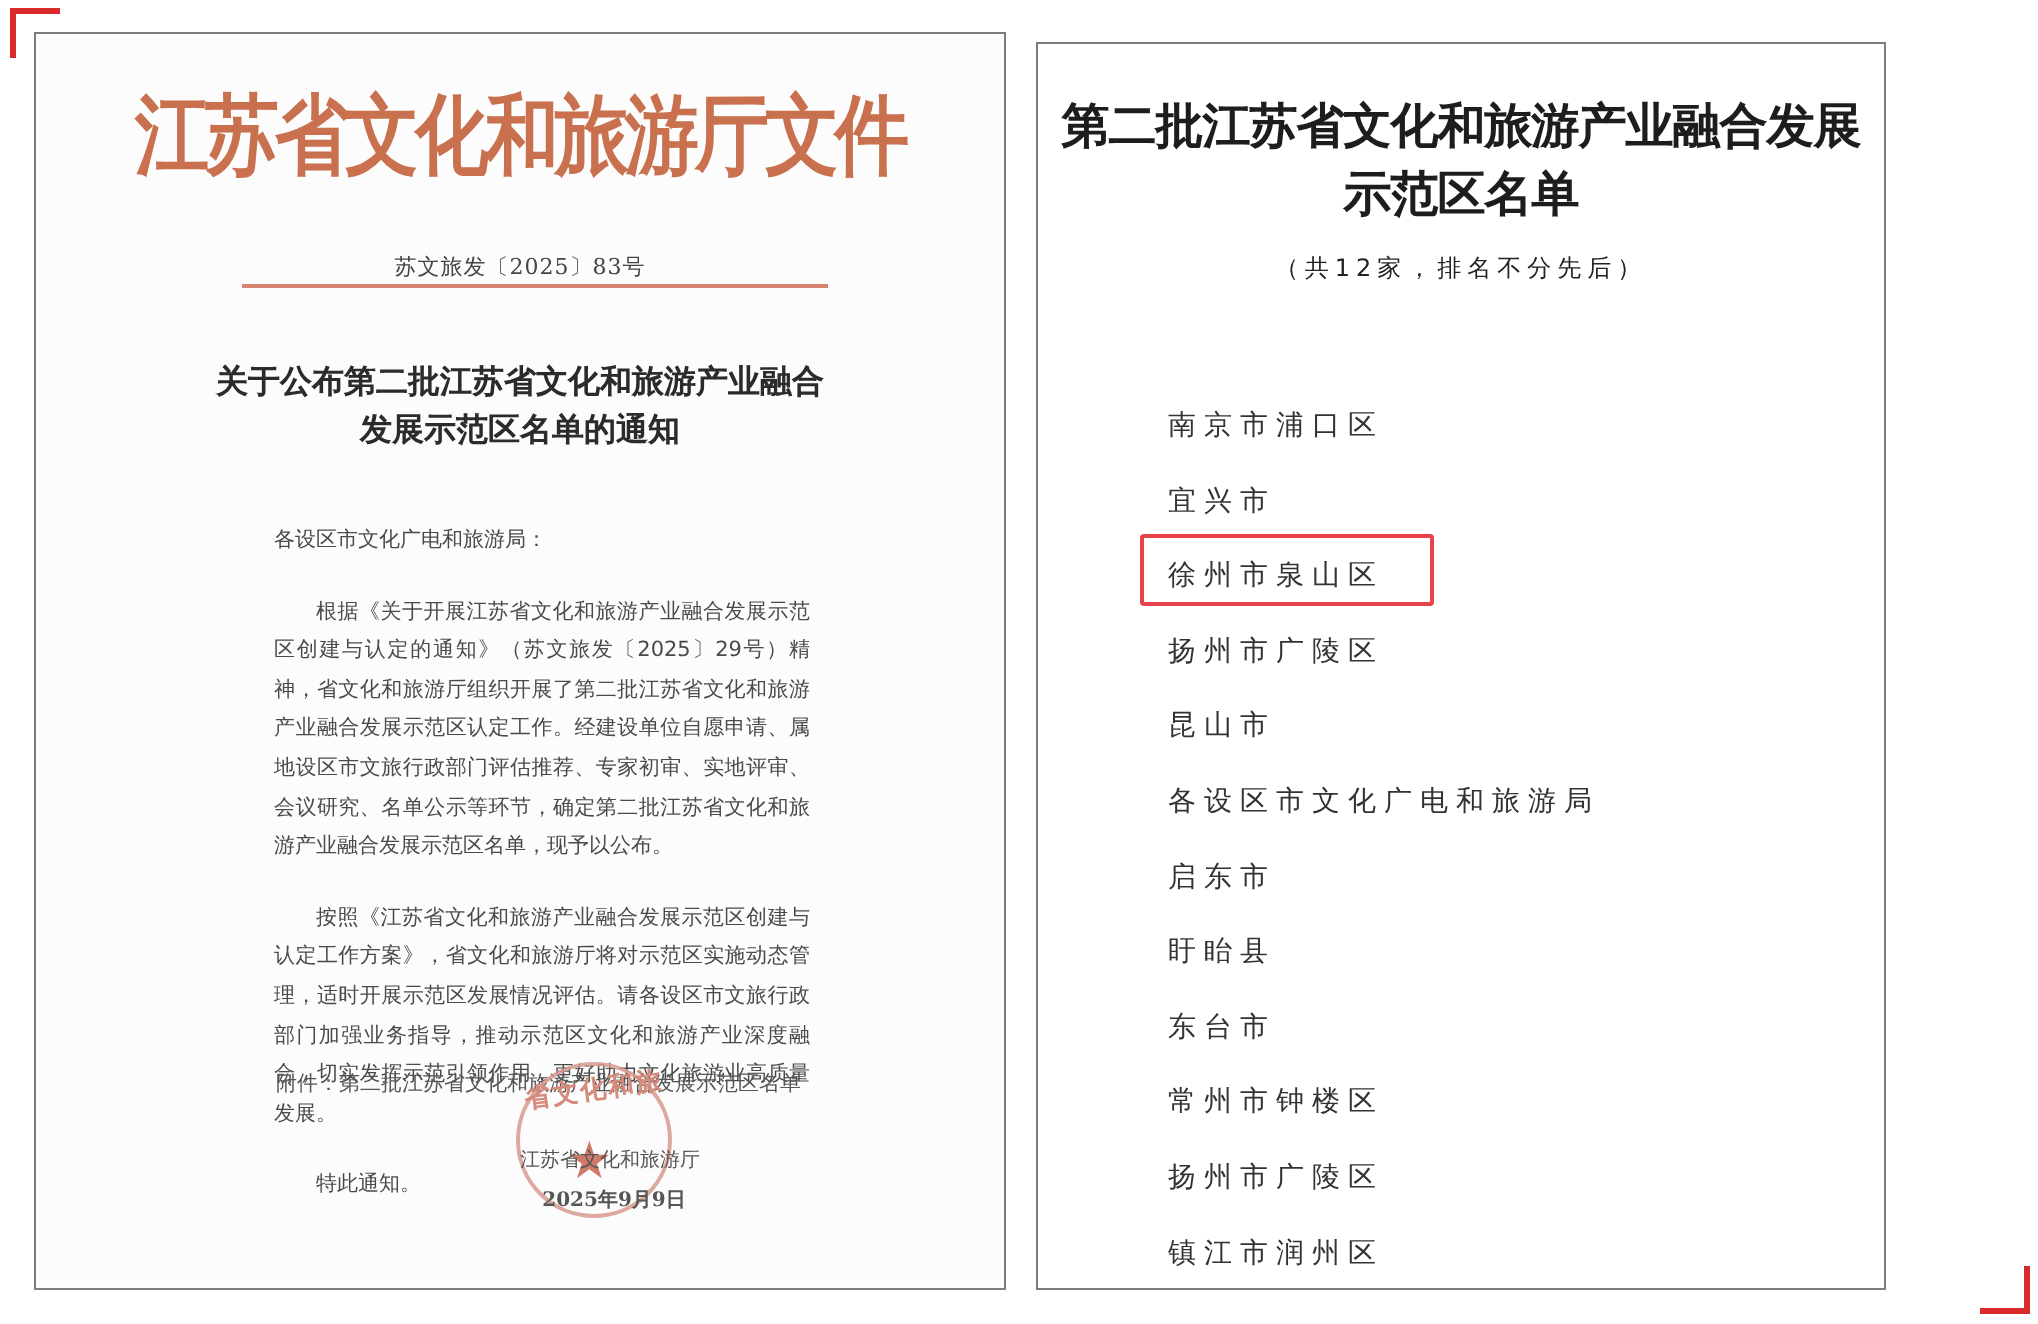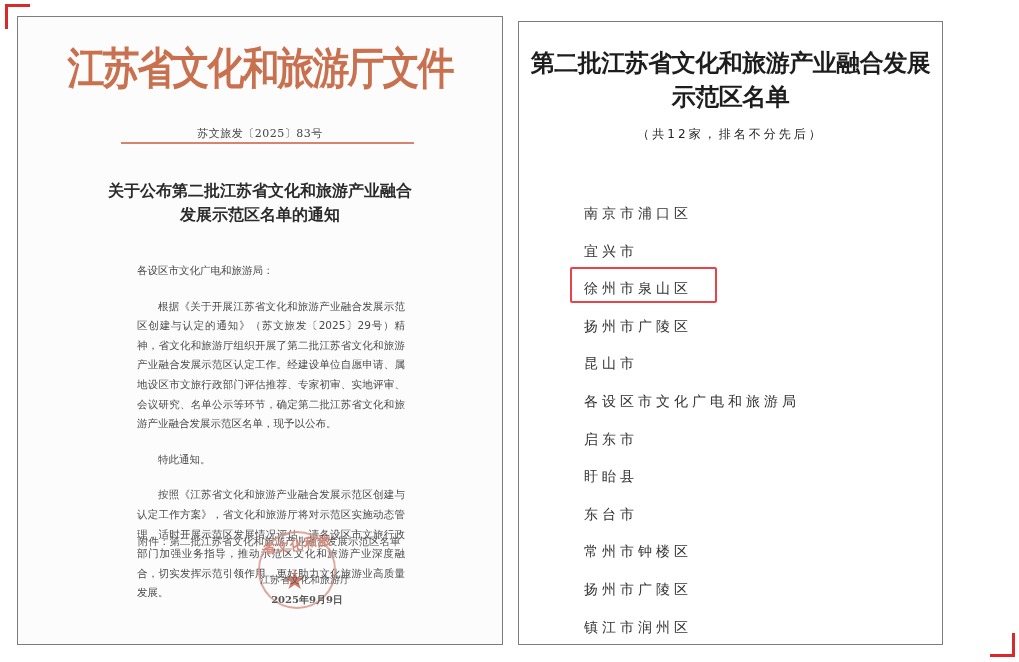--- a/index.html
+++ b/index.html
@@ -102,22 +102,22 @@
   <div class="masthead">江苏省文化和旅游厅文件</div>
   <div class="docno">苏文旅发〔2025〕83号</div>
   <div class="redline"></div>
   <div class="notice-title">
     <div>关于公布第二批江苏省文化和旅游产业融合</div>
     <div>发展示范区名单的通知</div>
   </div>
   <div class="body-text">
     <p>各设区市文化广电和旅游局：</p>
     <p class="indent">根据《关于开展江苏省文化和旅游产业融合发展示范区创建与认定的通知》（苏文旅发〔2025〕29号）精神，省文化和旅游厅组织开展了第二批江苏省文化和旅游产业融合发展示范区认定工作。经建设单位自愿申请、属地设区市文旅行政部门评估推荐、专家初审、实地评审、会议研究、名单公示等环节，确定第二批江苏省文化和旅游产业融合发展示范区名单，现予以公布。</p>
+    <p class="indent">按照《江苏省文化和旅游产业融合发展示范区创建与认定工作方案》，省文化和旅游厅将对示范区实施动态管理，适时开展示范区发展情况评估。请各设区市文旅行政部门加强业务指导，推动示范区文化和旅游产业深度融合，切实发挥示范引领作用，更好助力文化旅游业高质量发展。</p>
     <p class="indent">特此通知。</p>
-    <p class="indent">按照《江苏省文化和旅游产业融合发展示范区创建与认定工作方案》，省文化和旅游厅将对示范区实施动态管理，适时开展示范区发展情况评估。请各设区市文旅行政部门加强业务指导，推动示范区文化和旅游产业深度融合，切实发挥示范引领作用，更好助力文化旅游业高质量发展。</p>
   </div>
   <div class="attach">附件：第二批江苏省文化和旅游产业融合发展示范区名单</div>
 </div>
 
 <div class="seal"></div>
 <div class="seal-arc">省文化和旅</div>
 <div class="seal-star">★</div>
 <div class="sig">江苏省文化和旅游厅</div>
 <div class="sig-date">2025年9月9日</div>
 

